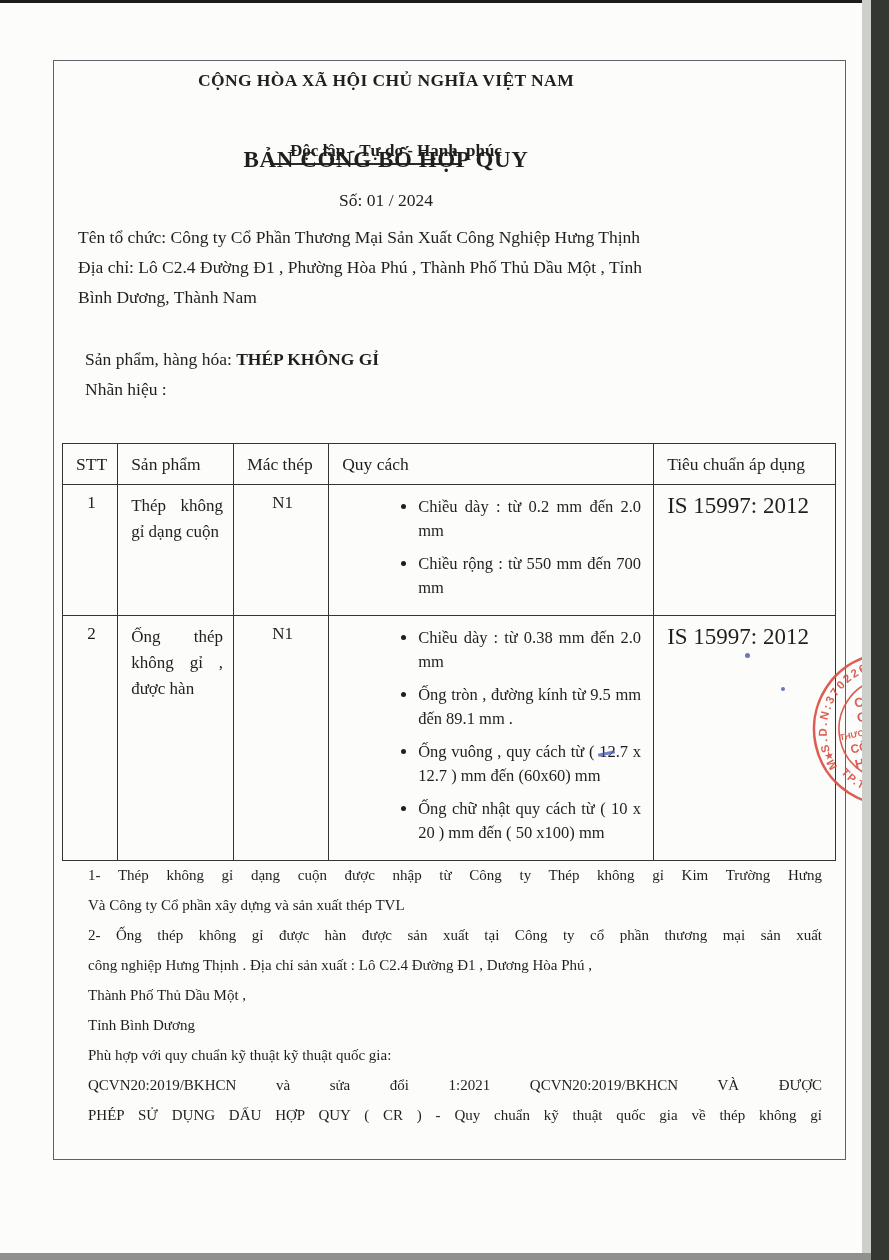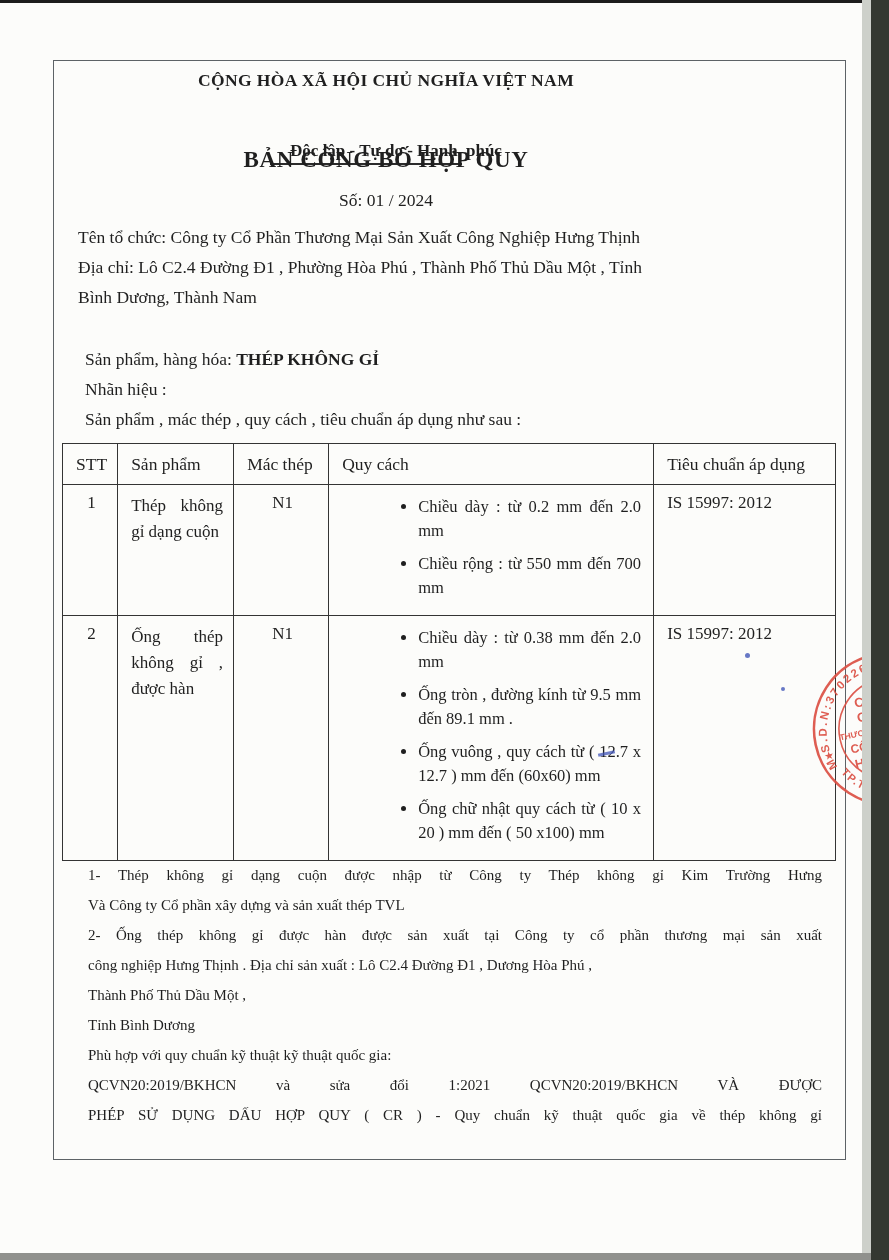--- a/index.html
+++ b/index.html
@@ -43,21 +43,21 @@
     vertical-align:top;
     padding:8px 10px 6px 13px;
   }
   table.spec th { font-weight:normal; text-align:left; font-size:17.5px; padding-top:10px; padding-bottom:9px; }
   th.c-stt, td.c-stt { text-align:center; }
   td.c-mac { text-align:center; }
   td.c-sp  { text-align:justify; line-height:26px; }
   tr.r1 { height:96px; } tr.r2 { height:234px; }
   td.c-qc ul { margin:2px 0 0 0; padding-left:76px; list-style:disc; }
   td.c-qc li { line-height:24px; margin-bottom:9px; text-align:justify; padding-right:2px; font-size:16.5px; }
-  td.c-tc { font-size:17px; }
+  td.c-tc { font-size:23px; }
 
   .notes { position:absolute; left:88px; top:860px; width:734px; font-size:15px; line-height:30px; z-index:2; }
   .notes p { margin:0; }
   .stretch { text-align:justify; text-align-last:justify; }
   .ind { margin-left:32px; }
   .qcvn1 { margin-left:8px; margin-right:2px; }
   .qcvn2 { margin-left:-23px; margin-right:-14px; }
 
   
   .stamp { position:absolute; left:779px; top:618px; width:222px; height:222px; z-index:3;
@@ -85,21 +85,20 @@
 <div class="centered doc-no">Số: 01 / 2024</div>
 
 <div class="org">
   <div>Tên tổ chức: Công ty Cổ Phần Thương Mại Sản Xuất Công Nghiệp Hưng Thịnh</div>
   <div>Địa chỉ: Lô C2.4 Đường Đ1 , Phường Hòa Phú , Thành Phố Thủ Dầu Một , Tỉnh</div>
   <div>Bình Dương, Thành Nam</div>
 </div>
 <div class="prod">
   <div><span>Sản phẩm, hàng hóa: </span><span class="bold">THÉP KHÔNG GỈ</span></div>
   <div>Nhãn hiệu :</div>
-  <div>Sản phẩm , mác thép , quy cách , tiêu chuẩn áp dụng như sau :</div>
 </div>
 
 <table class="spec">
   <colgroup>
     <col style="width:55px">
       <col style="width:116px">
       <col style="width:95px">
       <col style="width:325px">
       <col style="width:182px">
   </colgroup>

